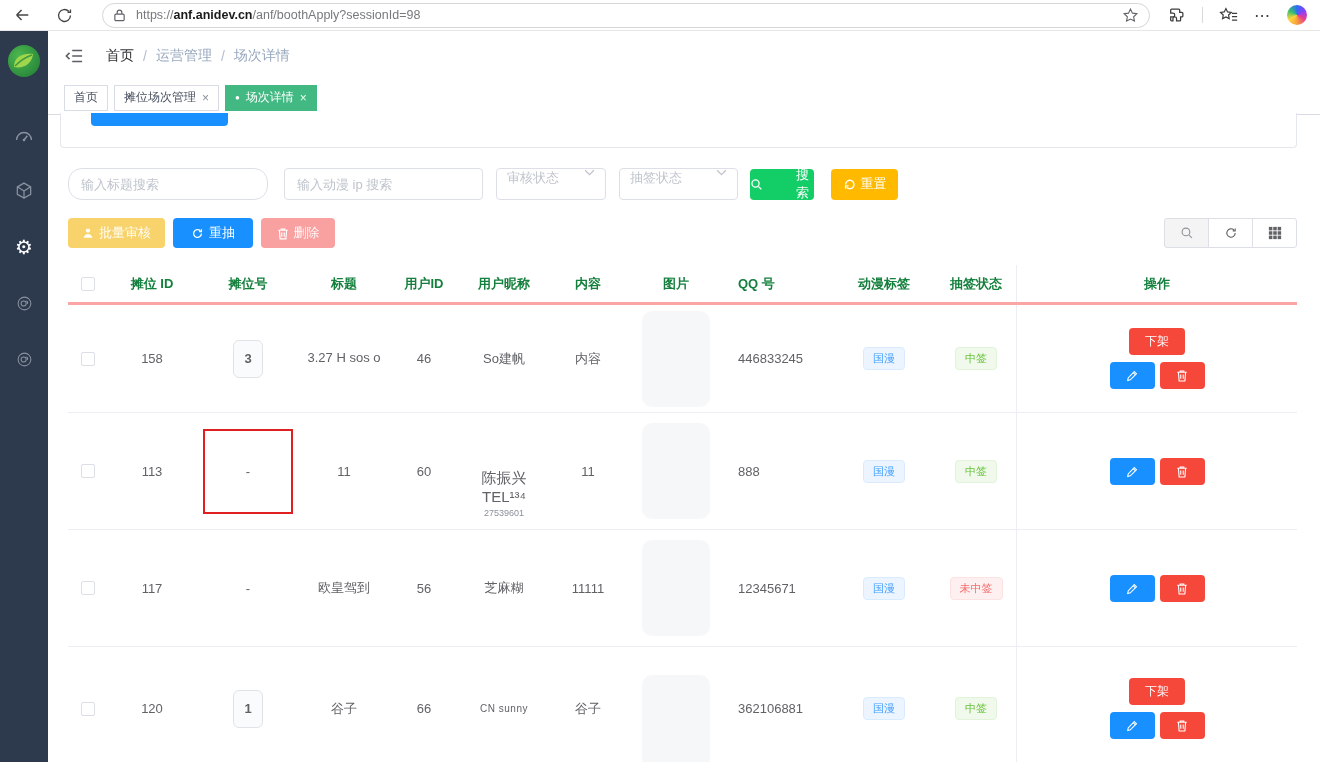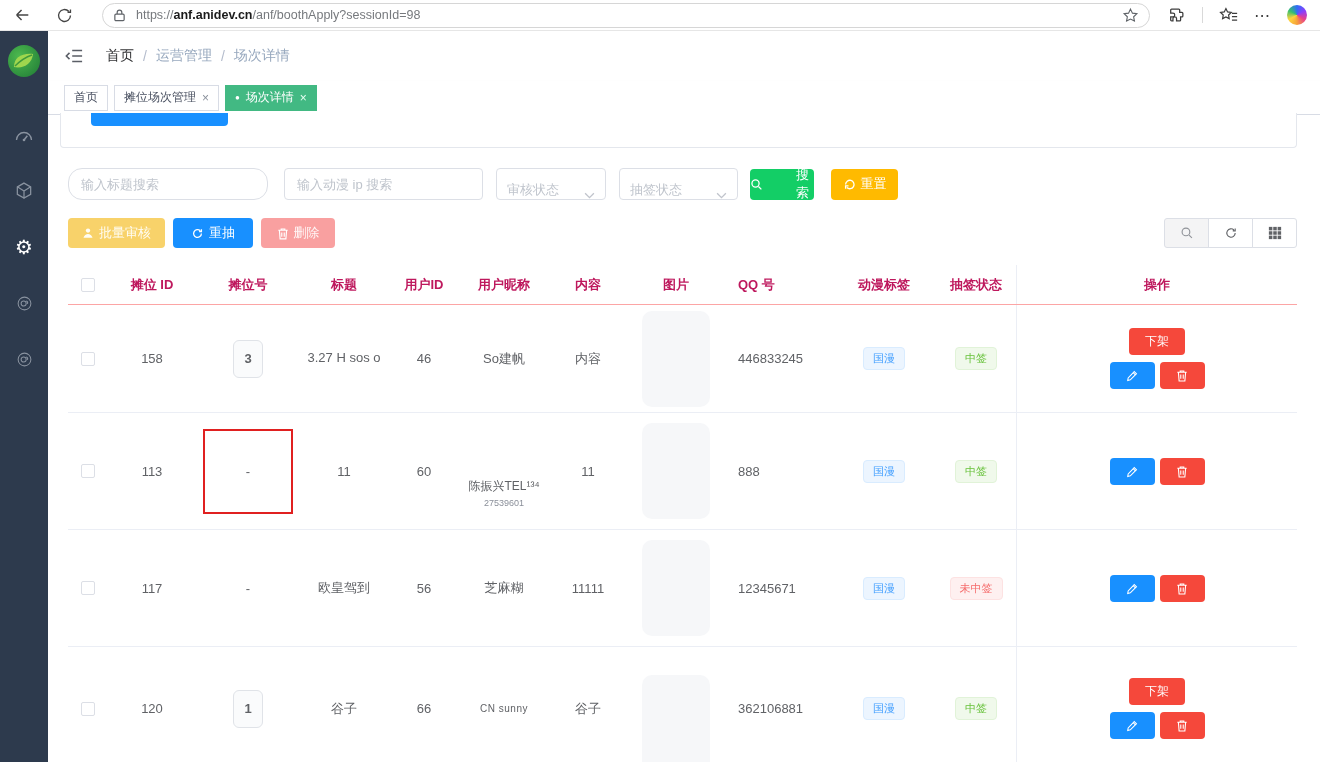--- a/index.html
+++ b/index.html
@@ -68,21 +68,21 @@
   .top-card { position:absolute; left:12px; top:-2px; width:1237px; height:35px; background:#fff;
     border:1px solid #e4e7ed; border-top:none; border-radius:0 0 4px 4px; overflow:hidden; }
   .partial-btn { position:absolute; left:30px; top:-7px; width:137px; height:20px; background:#1890ff;
     border-radius:4px; }
 
   .filters { position:absolute; left:20px; top:53px; display:flex; gap:8px; align-items:center; }
   .f-input { height:32px; border:1px solid #dcdfe6; border-radius:4px; padding:0 12px; font-size:13px;
     color:#606266; outline:none; font-family:inherit; }
   .f-input::placeholder { color:#bfc4cc; }
   .f-input.w1 { width:200px;border-radius:14px; } .f-input.w2 { width:199px; margin-left:8px; }
-  .f-select { height:32px; border:1px solid #dcdfe6; border-radius:4px; display:flex; align-items:flex-end;
+  .f-select { height:32px; border:1px solid #dcdfe6; border-radius:4px; display:flex; align-items:flex-start;
     justify-content:space-between; padding:0 10px; font-size:13px; color:#bfc4cc; cursor:pointer; background:#fff; }
   .f-select.w3 { width:110px; margin-left:5px; } .f-select.w4 { width:119px; margin-left:5px; }
   .f-select .chev { color:#c0c4cc; }
   .btn { border:none; border-radius:4px; color:#fff; font-size:13px; display:flex; align-items:center;
     justify-content:center; gap:5px; cursor:pointer; font-family:inherit; }
   .btn-search { width:64px; height:31px; background:#13ce66; margin-left:4px;gap:28px; }
   .btn-reset { width:67px; height:31px; background:#ffba00; margin-left:9px; }
 
   .bulk { position:absolute; left:20px; top:103px; display:flex; gap:8px; }
   .btn-audit { width:97px; height:30px; background:#f8d26a; color:#fffdf5; }
@@ -92,21 +92,21 @@
   .mini-tools { position:absolute; right:23px; top:103px; display:flex; }
   .mini-btn { width:45px; height:30px; border:1px solid #dcdfe6; background:#fff; display:flex;
     align-items:center; justify-content:center; color:#606266; cursor:pointer; margin-left:-1px; }
   .mini-btn:first-child { background:#f4f4f5; border-radius:3px 0 0 3px; margin-left:0; }
   .mini-btn:last-child { border-radius:0 3px 3px 0; }
 
   
   .table { position:absolute; left:20px; top:150px; width:1229px; height:497px; overflow:hidden;
     font-size:13px; color:#606266; }
   .tr { display:flex; border-bottom:1px solid #ebeef5; align-items:center; }
-  .tr.thead { height:40px; color:#be185d; font-weight:700; border-bottom:1px solid #fca5a5; }
+  .tr.thead { height:40px; color:#15803d; font-weight:700; border-bottom:3px solid #fca5a5; }
   .td { display:flex; align-items:center; justify-content:center; text-align:center; }
   .c-check{ width:40px; } .c-id{ width:88px; } .c-no{ width:104px; } .c-title{ width:88px; }
   .c-uid{ width:72px; } .c-nick{ width:88px; flex-direction:column; } .c-cont{ width:80px; }
   .c-img{ width:96px; } .c-qq{ width:108px; justify-content:flex-start; padding-left:14px; text-align:left; }
   .c-tag{ width:104px; } .c-status{ width:80px; }
   .c-op { flex:1; border-left:1px solid #ebeef5; align-self:stretch; display:flex; flex-direction:column;
     align-items:center; justify-content:center; gap:7px; }
   .thead .c-nick { flex-direction:row; } .thead .c-op { justify-content:center; }
   .r1 { height:108px; } .r2 { height:117px; } .r3 { height:117px; } .r4 { height:124px; }
 
@@ -416,21 +416,21 @@
         </div>
       <div class="td c-id">113</div>
       <div class="td c-no">
         <div class="red-annotation">
           <span>-</span>
         </div>
       </div>
       <div class="td c-title">11</div>
       <div class="td c-uid">60</div>
       <div class="td c-nick">
-        <span style="font-size:12px;margin-top:44px;">陈振兴TEL¹³⁴</span>
+        <span style="font-size:15px;margin-top:44px;">陈振兴TEL¹³⁴</span>
         <span class="nick-sub">27539601</span>
       </div>
       <div class="td c-cont">11</div>
       <div class="td c-img">
           <span class="img-ph"></span>
         </div>
       <div class="td c-qq">888</div>
       <div class="td c-tag">
           <span class="pill pill-blue">国漫</span>
         </div>

